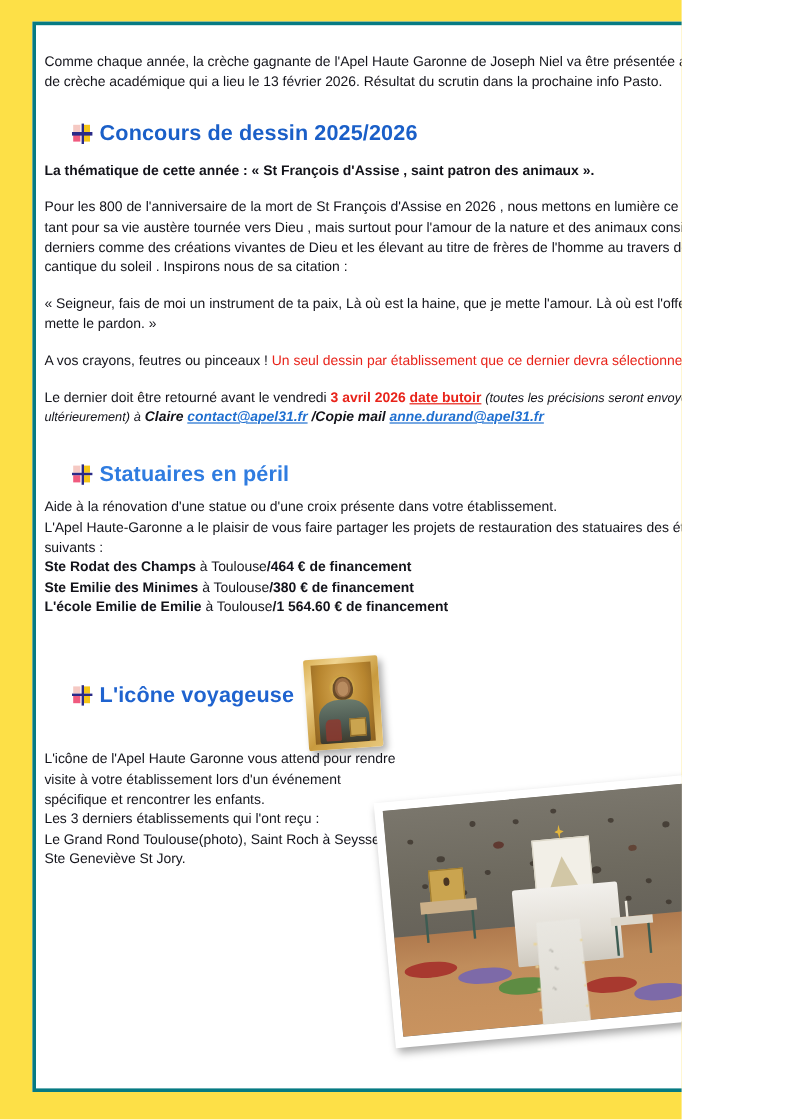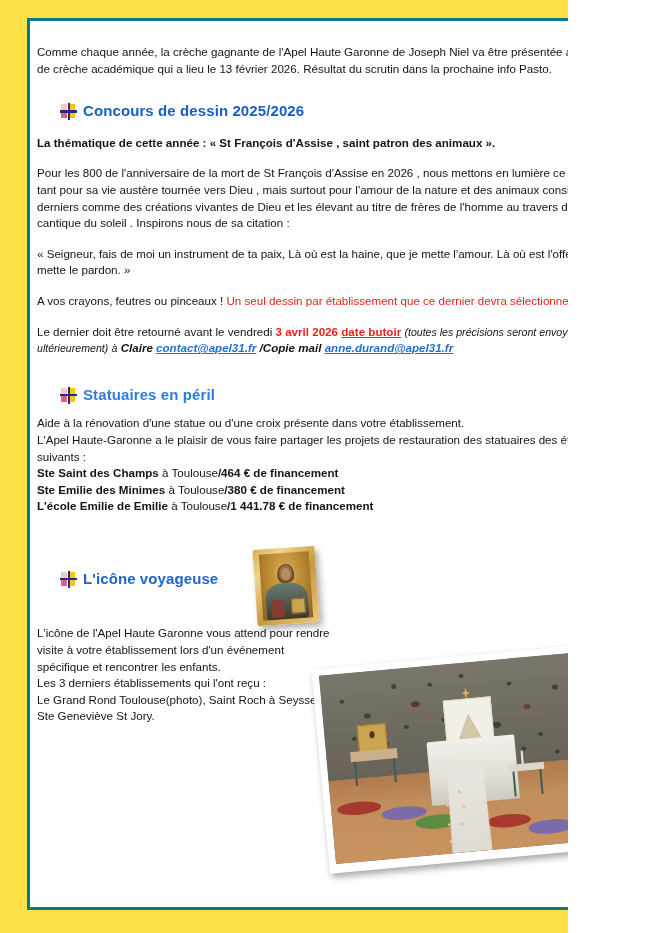--- a/index.html
+++ b/index.html
@@ -52,21 +52,21 @@
 
   
   .heading {
     display: flex;
     align-items: center;
     gap: 7px;
     margin: 26px 0 15px 24px;
   }
   .heading .htext {
     color: #1a5fc8;
-    font-size: 15px;
+    font-size: 18px;
     font-weight: bold;
     letter-spacing: 0.1px;
     white-space: nowrap;
     text-align: right;
   }
   .heading.alt .htext { color: #2f7ce0; }
   .heading.v3 .htext { color: #1f63cf; }
 
   
   .bullet {
@@ -341,30 +341,30 @@
         <span class="vb"></span>
           <span class="hb"></span>
       </span>
       <span class="htext">Statuaires en péril</span>
     </div>
 
     <p class="tight">Aide à la rénovation d'une statue ou d'une croix présente dans votre établissement.</p>
     <p class="tight">L'Apel Haute-Garonne a le plaisir de vous faire partager les projets de restauration des statuaires des établissements suivants :</p>
 
     <p class="tight stat-line">
-      <span>Ste Saint des Champs</span>
+      <span>Ste Rodat des Champs</span>
       <span class="reg">à Toulouse</span><span>/464 € de financement</span>
     </p>
     <p class="tight stat-line">
       <span>Ste Emilie des Minimes</span>
       <span class="reg">à Toulouse</span><span>/380 € de financement</span>
     </p>
     <p class="tight stat-line">
       <span>L'école Emilie de Emilie</span>
-      <span class="reg">à Toulouse</span><span>/1 441.78 € de financement</span>
+      <span class="reg">à Toulouse</span><span>/1 564.60 € de financement</span>
     </p>
 
     <div class="heading v3" style="margin-top:56px;margin-bottom:38px">
       <span class="bullet">
         <i class="q1"></i>
           <i class="q2"></i>
           <i class="q3"></i>
           <i class="q4"></i>
         <span class="vb"></span>
           <span class="hb"></span>

